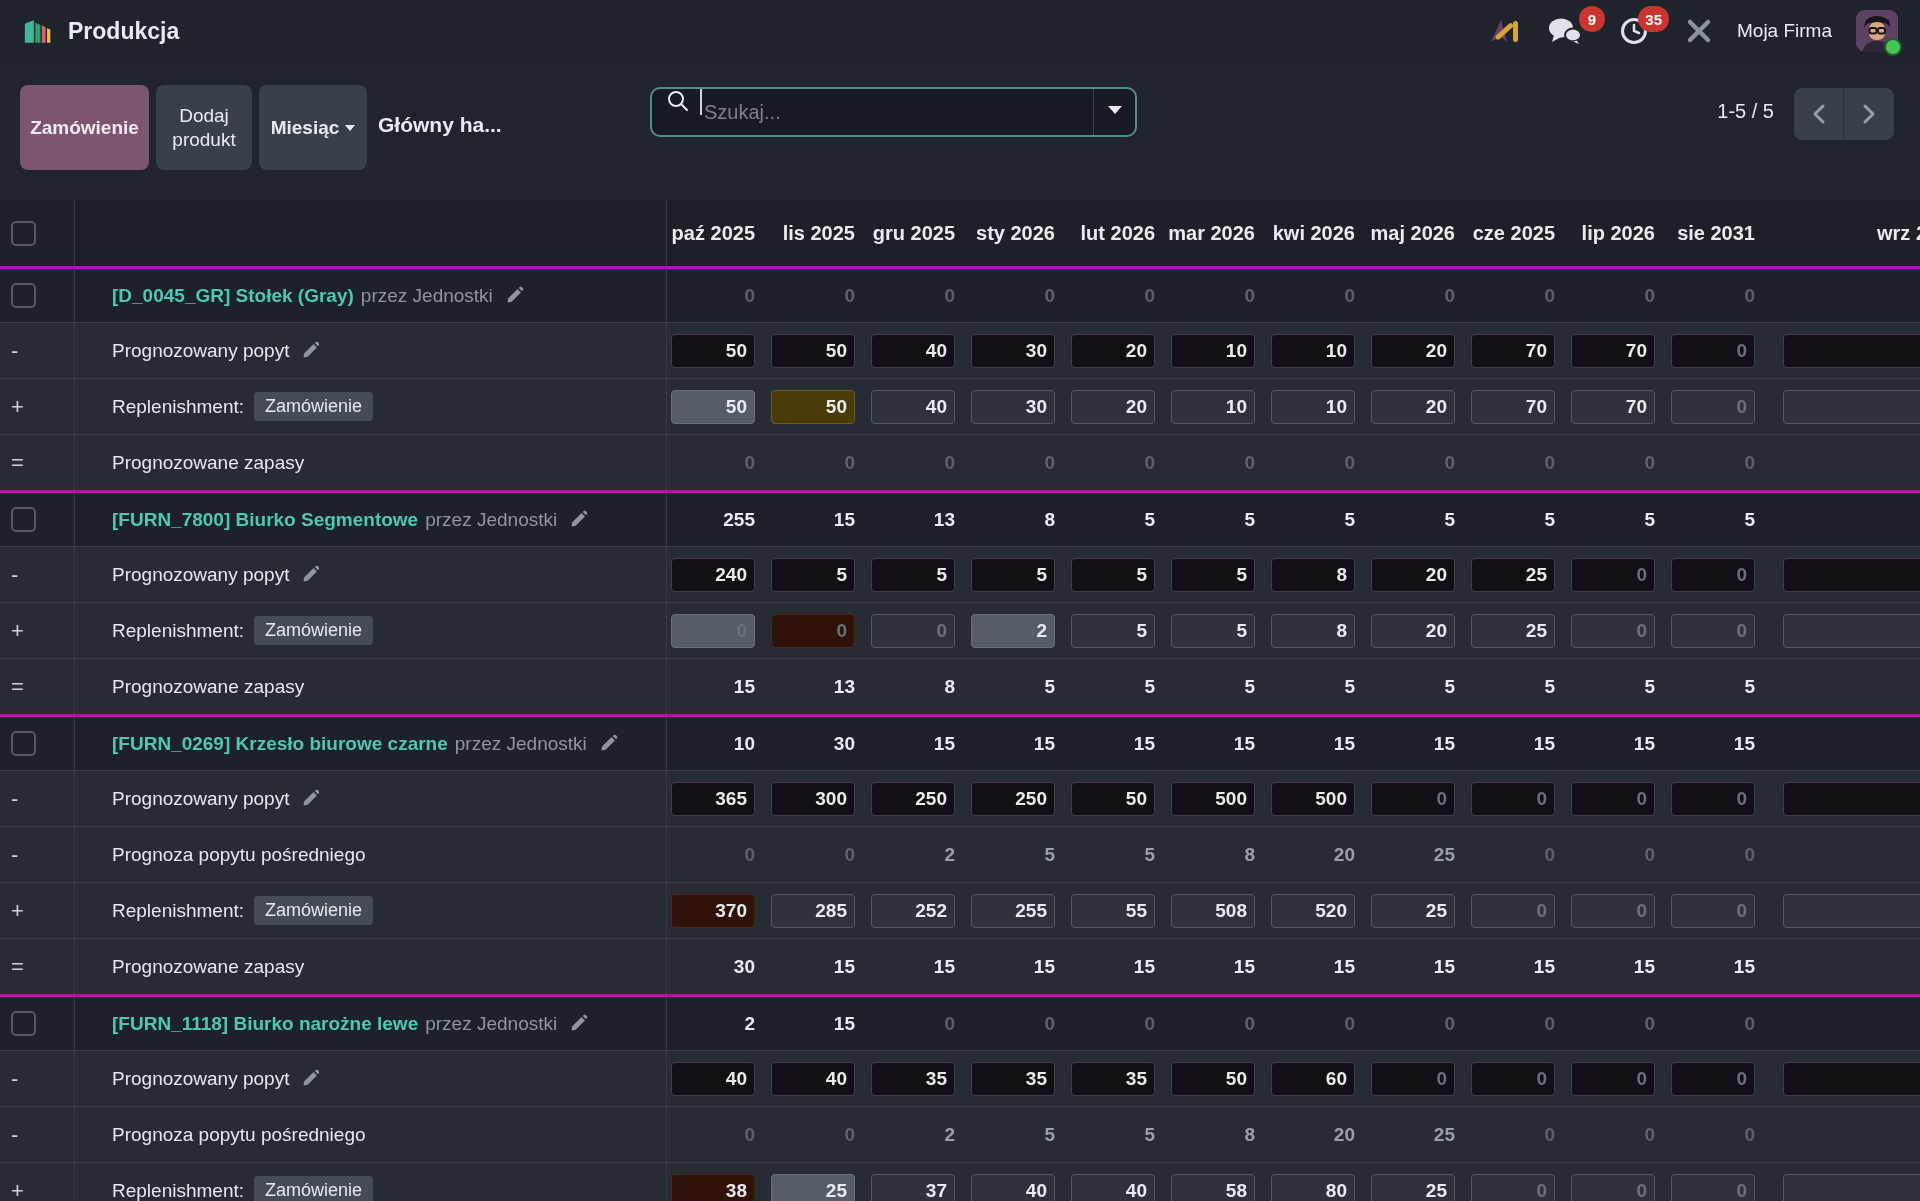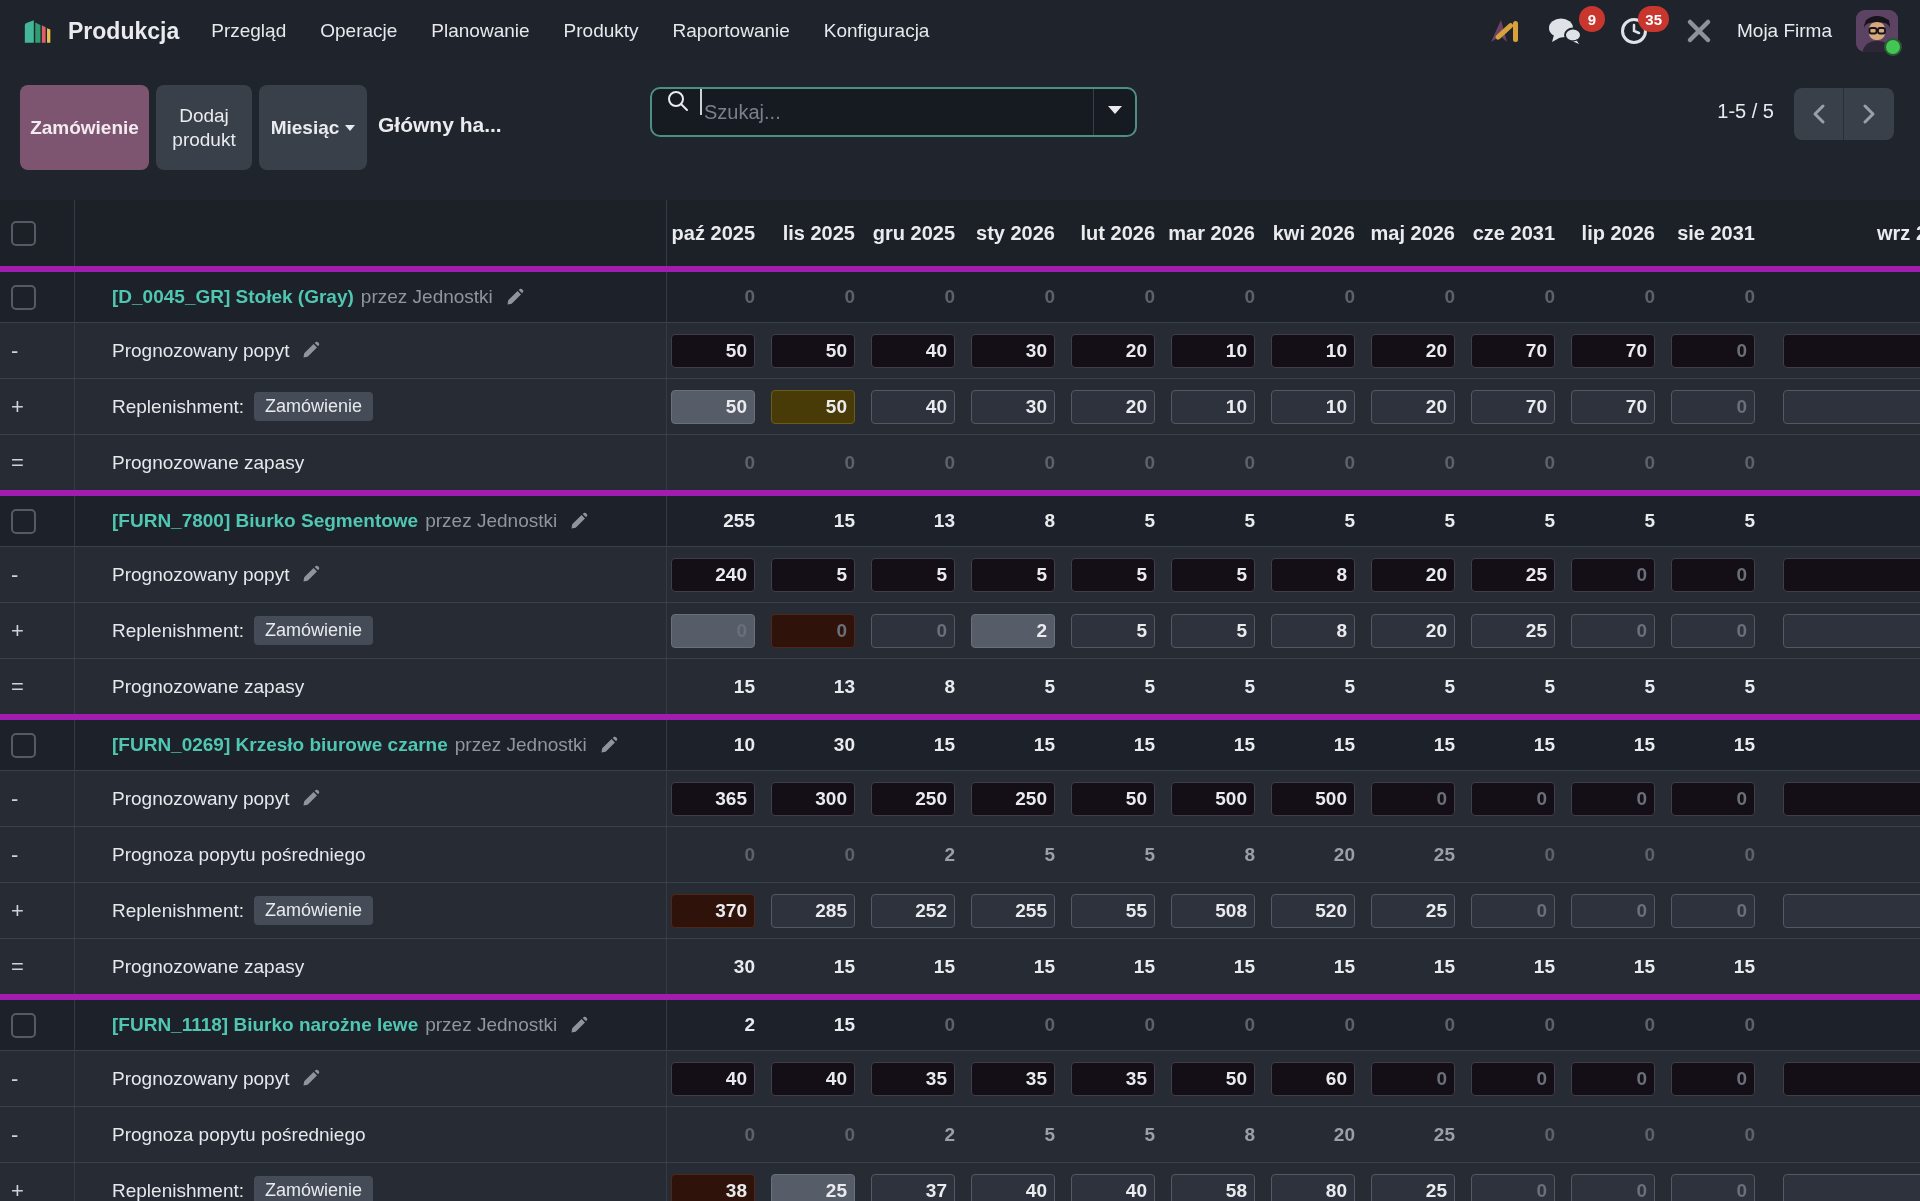--- a/index.html
+++ b/index.html
@@ -48,21 +48,21 @@
   .pager-btns { position:absolute; right:26px; top:26px; display:flex; }
   .pg { width:50px; height:52px; background:#3a4049; display:flex; align-items:center; justify-content:center; cursor:pointer; }
   .pg.prev { border-radius:8px 0 0 8px; border-right:1px solid #2b3038; }
   .pg.next { border-radius:0 8px 8px 0; }
 
   
   .grid { width:1920px; }
   .row { display:grid; grid-template-columns:75px 592px repeat(11,100px) minmax(262px,1fr);
     height:56px; background:#262b34; border-top:1px solid #3a404a; align-items:center; }
   .row.header { height:66px; background:#1c2027; border-top:none; }
-  .row.product { background:#1d212a; border-top:6px solid #a21caf; }
+  .row.product { background:#1d212a; border-top:3px solid #a21caf; }
   .gutter { height:100%; display:flex; align-items:center; padding-left:11px; border-right:1px solid #353b45; }
   .sign { font-size:22px; color:#ced2d8; }
   .cb { width:25px; height:25px; border:2px solid #555b65; border-radius:5px; cursor:pointer; }
   .labelcell { height:100%; display:flex; align-items:center; padding-left:37px; border-right:1px solid #353b45;
     white-space:nowrap; overflow:hidden; }
   .prod-link { color:#4fc7b2; font-weight:700; font-size:19px; cursor:pointer; }
   .uom { color:#9095a0; font-size:19px; margin-left:7px; }
   .sublabel { font-size:19px; color:#e6e8ec; }
   .pencil { margin-left:12px; cursor:pointer; display:inline-flex; }
   .rbadge { margin-left:10px; background:#454c58; border-radius:4px; padding:4px 11px; font-size:18px; color:#e8eaed; }
@@ -90,28 +90,20 @@
 
 <div class="topbar">
   <div class="brand">
     <svg width="34" height="31" viewBox="0 0 36 32">
       <path d="M3 28 L3 9.5 Q3 7.6 4.8 7 L12.5 4.2 L12.5 28 Z" fill="#43b79b"></path>
       <path d="M14 28 L14 6.5 L19.5 9 L19.5 28 Z" fill="#2f9e6e"></path>
       <path d="M21 28 L21 9.5 L25 11.4 L25 28 Z" fill="#df5e6e"></path>
       <path d="M26.5 28 L26.5 12.5 L30 14 L30 28 Z" fill="#e9c04b"></path>
     </svg>
     <span class="app-name">Produkcja</span>
-  </div>
-  <div class="menu">
-    <span class="menu-item">Przegląd</span>
-    <span class="menu-item">Operacje</span>
-    <span class="menu-item">Planowanie</span>
-    <span class="menu-item">Produkty</span>
-    <span class="menu-item">Raportowanie</span>
-    <span class="menu-item">Konfiguracja</span>
   </div>
   <div class="tb-right">
     <span class="ticon">
       <svg width="36" height="30" viewBox="0 0 36 30">
         <path d="M4 26 L14 4 L20 26 L13.5 20 Z" fill="#6e4266"></path>
         <rect x="6" y="13" width="22" height="5" rx="2.5" transform="rotate(-42 17 15)" fill="#d7a13b"></rect>
         <rect x="26" y="5" width="5" height="21" rx="2.5" fill="#d7a13b"></rect>
       </svg>
     </span>
     <span class="ticon">
@@ -216,21 +208,21 @@
       <div class="cell">
         <span class="month">mar 2026</span>
       </div>
       <div class="cell">
         <span class="month">kwi 2026</span>
       </div>
       <div class="cell">
         <span class="month">maj 2026</span>
       </div>
       <div class="cell">
-        <span class="month">cze 2031</span>
+        <span class="month">cze 2025</span>
       </div>
       <div class="cell">
         <span class="month">lip 2026</span>
       </div>
       <div class="cell">
         <span class="month">sie 2031</span>
       </div>
       <div class="cell last">
         <span class="month">wrz 2026</span>
       </div>

